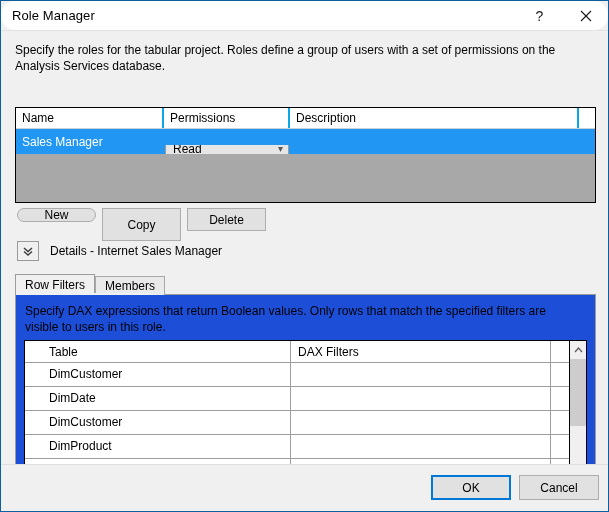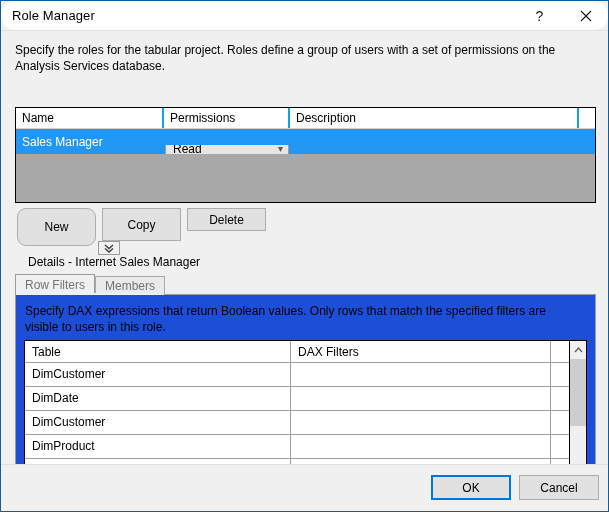--- a/index.html
+++ b/index.html
@@ -168,33 +168,32 @@
     border: 1px solid #adadad;
     font-family: "Liberation Sans", sans-serif;
     font-size: 12px;
     color: #000;
     text-align: center;
     cursor: default;
     display: flex;
     align-items: center;
     justify-content: center;
   }
-  #btn-new   { position: absolute; left: 16px;  top: 177px; width: 79px; height: 38px; border-radius: 9px; }
+  #btn-new   { position: absolute; left: 16px;  top: 177px; width: 79px; height: 14px; border-radius: 9px; }
   #btn-copy  { position: absolute; left: 101px; top: 177px; width: 79px; height: 33px; }
   #btn-delete{ position: absolute; left: 186px; top: 177px; width: 79px; height: 23px; }
 
   
   #details-row {
     position: absolute;
     left: 16px;
     top: 210px;
     display: flex;
     align-items: center;
     height: 20px;
-    flex-direction: column;
   }
   #details-toggle {
     width: 22px;
     height: 20px;
     box-sizing: border-box;
     background: #f0f0f0;
     border: 1px solid #9a9a9a;
     display: flex;
     align-items: center;
     justify-content: center;
@@ -220,21 +219,21 @@
   .tab {
     box-sizing: border-box;
     height: 21px;
     padding: 0 9px;
     font-size: 12px;
     display: flex;
     align-items: center;
     border: 1px solid #9b9b9b;
     border-bottom: none;
     background: #f0f0f0;
-    color: #737373;
+    color: #000000;
     cursor: default;
     margin-top: 26px;
   }
   .tab.inactive {
     height: 19px;
     background: #eaeaea;
     border-color: #a8a8a8;
   }
   .tab.active {
     background: #f0f0f0;
@@ -297,21 +296,21 @@
     background: #ffffff;
   }
   .dax-row.head {
     height: 22px;
     border-bottom: 1px solid #9e9e9e;
   }
   .dax-c1 {
     width: 266px;
     box-sizing: border-box;
     border-right: 1px solid #9e9e9e;
-    padding: 4px 0 0 7px;
+    padding: 4px 0 0 24px;
     font-size: 12px;
     overflow: hidden;
     white-space: nowrap;
   }
   .dax-c2 {
     flex: 1 1 auto;
     box-sizing: border-box;
     border-right: 1px solid #9e9e9e;
     padding: 4px 0 0 7px;
     font-size: 12px;

